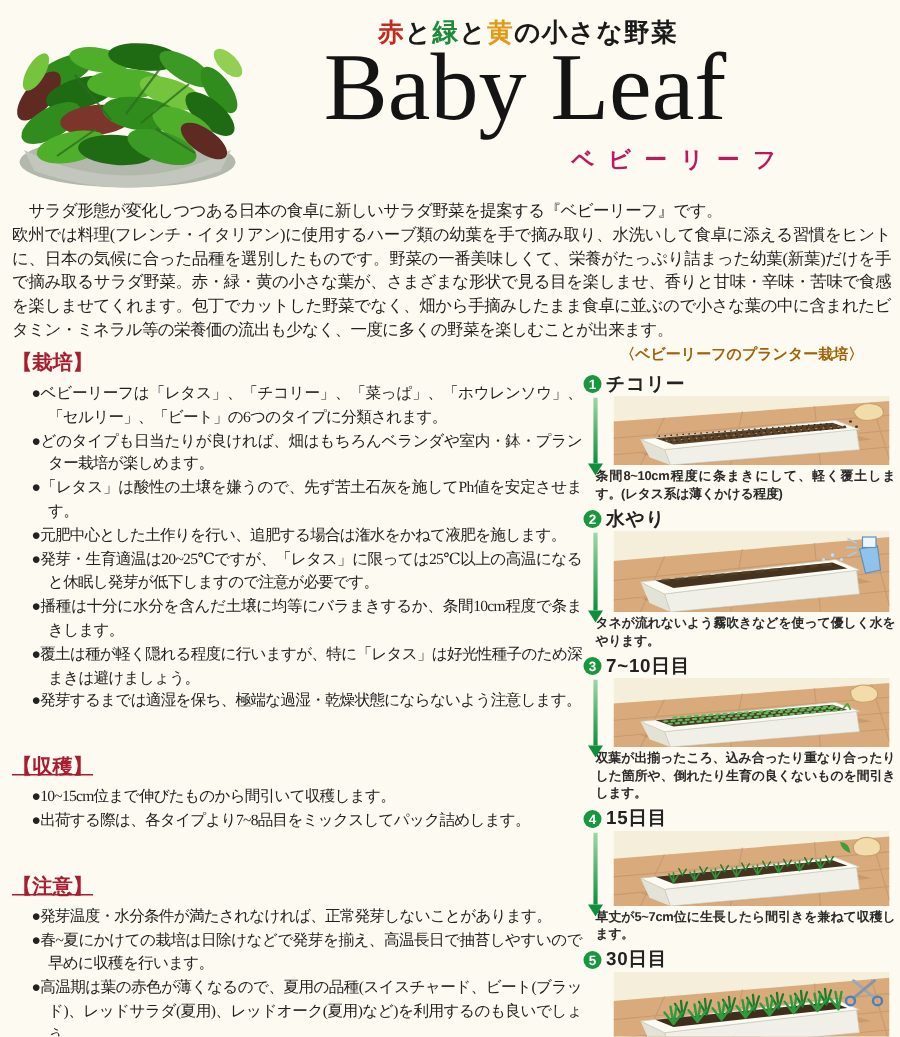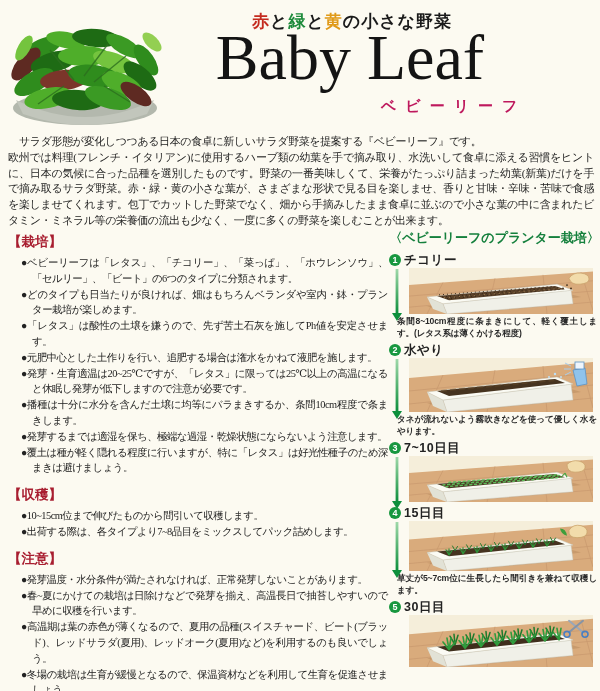--- a/index.html
+++ b/index.html
@@ -18,29 +18,29 @@
   .kana{position:absolute;left:381px;top:97px;font-size:15px;font-weight:bold;
     letter-spacing:9px;color:#be185d;}
   
   .intro{position:absolute;left:8px;top:134px;width:586px;
     font-size:11px;line-height:15.8px;letter-spacing:-0.4px;text-align:justify;}
   .intro p{margin:0;}
   .intro .p1{text-indent:1em;}
   
   .leftcol{position:absolute;left:8px;top:233px;width:380px;}
   .sec-title{font-size:13.5px;color:#a81e30;font-weight:bold;margin:0 0 4px 0;letter-spacing:0;}
-  .sec-gap{margin-top:10px;}
+  .sec-gap{margin-top:26px;text-decoration:underline;}
   .blist{list-style:none;margin:0;padding:0 0 0 13px;
     font-size:10.4px;line-height:15.8px;letter-spacing:-0.5px;}
   .blist li{padding-left:11px;text-indent:-11px;text-align:justify;color:#222;}
   
   .rightcol{position:absolute;left:389px;top:229px;width:211px;
     font-family:"Liberation Sans","DejaVu Sans",sans-serif;}
   .pg-title{font-family:"Liberation Serif","DejaVu Serif",serif;
-    font-size:13px;font-weight:bold;color:#15803d;text-align:center;
+    font-size:10px;font-weight:bold;color:#a16207;text-align:center;
     margin:0 0 6px 0;letter-spacing:0;}
   .step{position:relative;margin-bottom:4px;}
   .step-head{display:flex;align-items:center;gap:3px;height:14px;margin-bottom:1px;}
   .badge{width:12px;height:12px;border-radius:50%;background:#18973f;color:#fff;
     font-size:9px;font-weight:bold;text-align:center;line-height:12px;flex:none;}
   .step-label{font-size:12.5px;font-weight:bold;color:#222;letter-spacing:0.5px;}
   .fig{display:block;margin-left:20px;}
   .cap{font-size:8.6px;line-height:11.5px;color:#2a2a2a;margin:2px 0 0 8px;width:200px;
     text-align:justify;letter-spacing:-0.2px;font-weight:bold;}
   .arrow{position:absolute;left:3px;top:16px;}
@@ -101,22 +101,22 @@
 
 <div class="leftcol">
   <h2 class="sec-title">【栽培】</h2>
   <ul class="blist">
     <li>●ベビーリーフは「レタス」、「チコリー」、「菜っぱ」、「ホウレンソウ」、「セルリー」、「ビート」の6つのタイプに分類されます。</li>
     <li>●どのタイプも日当たりが良ければ、畑はもちろんベランダや室内・鉢・プランター栽培が楽しめます。</li>
     <li>●「レタス」は酸性の土壌を嫌うので、先ず苦土石灰を施してPh値を安定させます。</li>
     <li>●元肥中心とした土作りを行い、追肥する場合は潅水をかねて液肥を施します。</li>
     <li>●発芽・生育適温は20~25℃ですが、「レタス」に限っては25℃以上の高温になると休眠し発芽が低下しますので注意が必要です。</li>
     <li>●播種は十分に水分を含んだ土壌に均等にバラまきするか、条間10cm程度で条まきします。</li>
+    <li>●覆土は種が軽く隠れる程度に行いますが、特に「レタス」は好光性種子のため深まきは避けましょう。</li>
     <li>●発芽するまでは適湿を保ち、極端な過湿・乾燥状態にならないよう注意します。</li>
-    <li>●覆土は種が軽く隠れる程度に行いますが、特に「レタス」は好光性種子のため深まきは避けましょう。</li>
   </ul>
 
   <h2 class="sec-title sec-gap">【収穫】</h2>
   <ul class="blist">
     <li>●10~15cm位まで伸びたものから間引いて収穫します。</li>
     <li>●出荷する際は、各タイプより7~8品目をミックスしてパック詰めします。</li>
   </ul>
 
   <h2 class="sec-title sec-gap">【注意】</h2>
   <ul class="blist">
@@ -243,20 +243,21 @@
       <g fill="none" stroke="#5fbc5a" stroke-width="1.7" stroke-dasharray="1.8,3" stroke-linecap="round">
         <path d="M34,34 L150,23"></path>
           <path d="M40,31 L148,22"></path>
           <path d="M37,36 L152,25"></path>
       </g>
       <g>
         <path d="M158,10 q5,-6 12,-4 q7,2 6,8 q-1,5 -10,5 q-8,0 -8,-9z" fill="#f2dcab" stroke="#c9a26a" stroke-width="0.8"></path>
         <path d="M156,20 l-3,4 M156,20 l2,5" stroke="#4aa546" stroke-width="1.2" fill="none"></path>
       </g>
     </svg>
+    <div class="cap">双葉が出揃ったころ、込み合ったり重なり合ったりした箇所や、倒れたり生育の良くないものを間引きします。</div>
   </div>
 
   <div class="step">
     <div class="step-head">
       <div class="badge">4</div>
       <div class="step-label">15日目</div>
     </div>
     <svg class="arrow" width="10" height="56" viewBox="0 0 10 56">
       <rect x="3.6" y="0" width="2.8" height="48" fill="url(#arrowGrad)"></rect>
         <polygon points="0,48 10,48 5,56" fill="#0d8f3c"></polygon>

